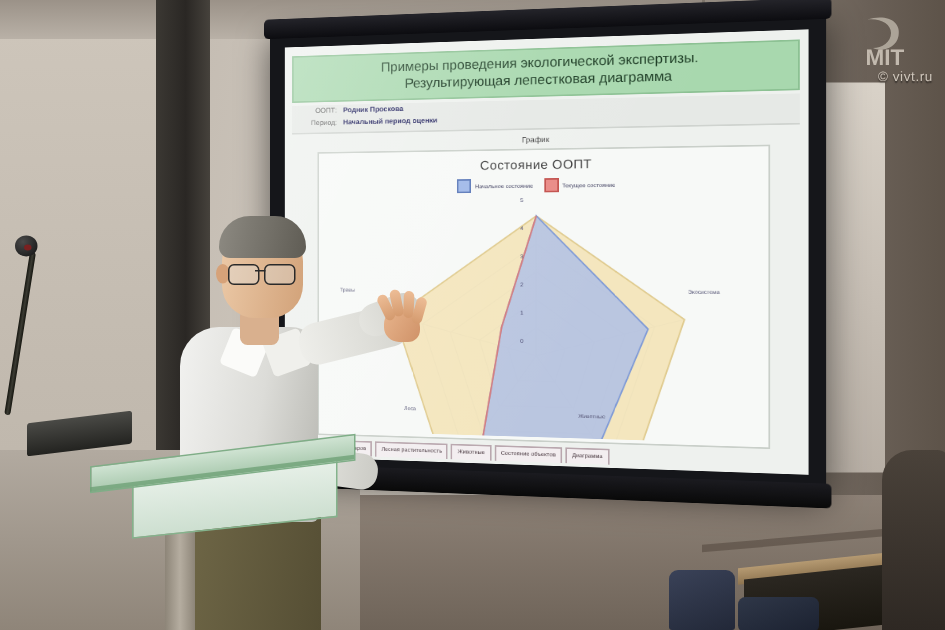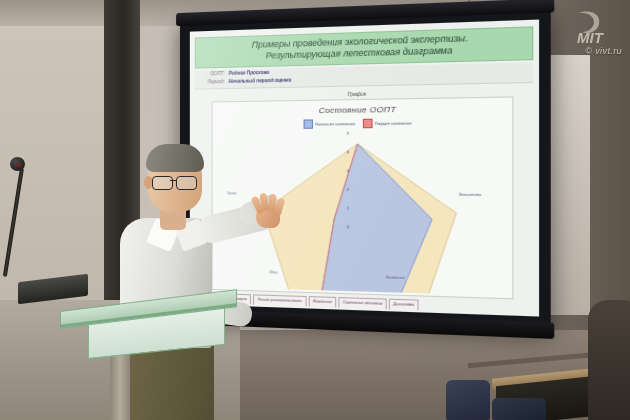--- a/index.html
+++ b/index.html
@@ -1,21 +1,21 @@
 <!DOCTYPE html>
 <html><head>
 <meta charset="utf-8">
 <style>
   html,body{margin:0;padding:0;}
   body{
     width:630px;height:420px;overflow:hidden;
     font-family:"Liberation Sans", sans-serif;
     background:#7d7166;
   }
-  #scene{position:relative;width:630px;height:420px;overflow:hidden;font-style:italic;}
+  #scene{position:relative;width:630px;height:420px;overflow:hidden;}
 
   
   .wall-main{position:absolute;left:0;top:0;width:630px;height:420px;
     background:linear-gradient(100deg,#b8b0a6 0%,#c4bcb2 18%,#cfc8be 40%,#bdb5ab 70%,#8e8175 100%);}
   .wall-left{position:absolute;left:0;top:0;width:120px;height:300px;
     background:linear-gradient(180deg,#cec6bb,#c0b8ad);}
   .wall-right-dark{position:absolute;right:0;top:0;width:120px;height:420px;
     background:linear-gradient(270deg,#5d5349 0%,#6b6158 45%,#857a6e 100%);}
   .wall-right-lit{position:absolute;left:470px;top:55px;width:120px;height:260px;
     background:linear-gradient(200deg,#d9d2c8,#b3aaa0);}

